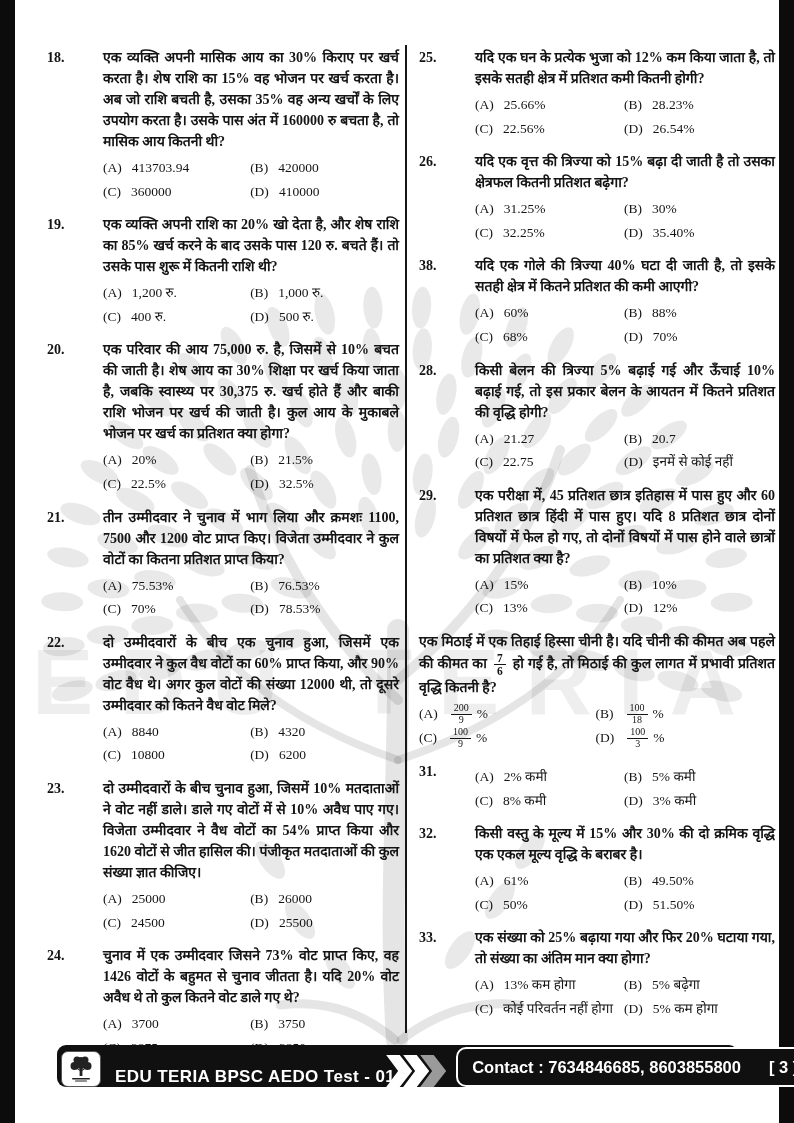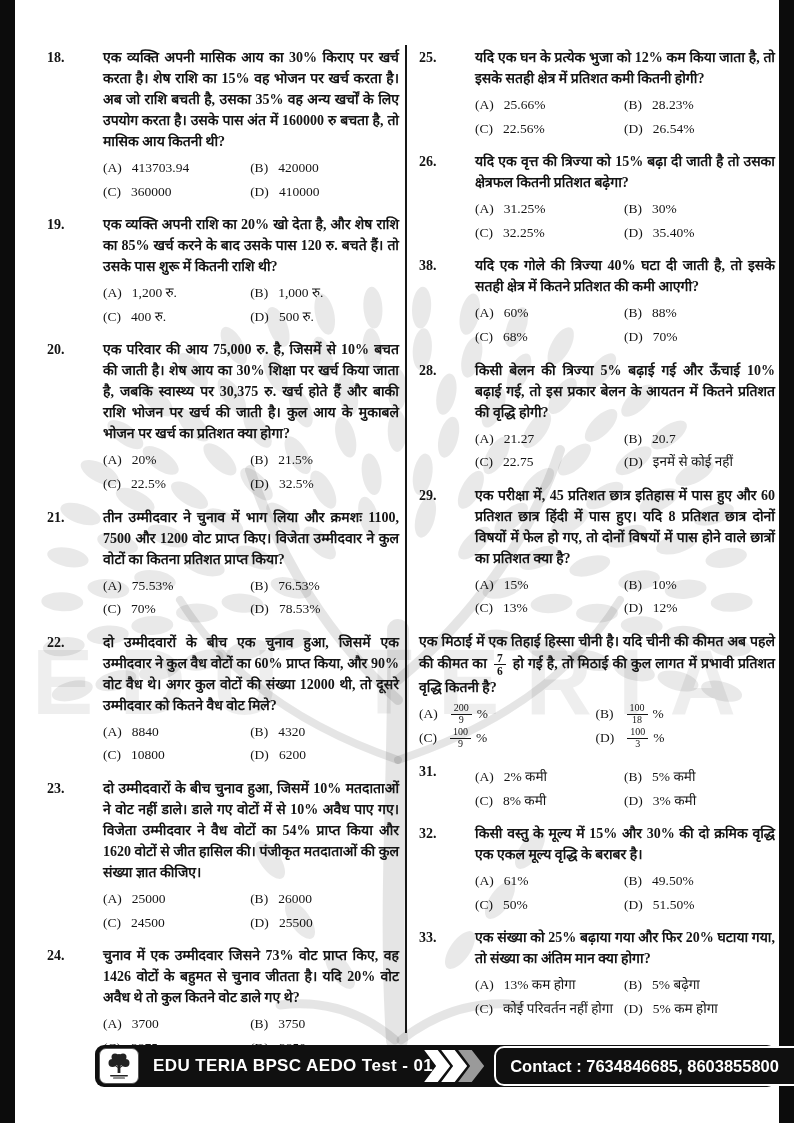--- a/index.html
+++ b/index.html
@@ -32,22 +32,22 @@
   .ovalue{}
   .frac{display:inline-flex;flex-direction:column;align-items:center;vertical-align:middle;
         line-height:1.05;font-size:11.5px;margin:0 3px;font-weight:bold;}
   .option .frac{font-weight:normal;font-size:10px;}
   .fnum{border-bottom:1.3px solid #141414;padding:0 3px;}
   .fden{padding:0 3px;}
   .osuffix{margin-left:2px;}
 
   
   .footer-bar{position:absolute;left:57px;bottom:36px;width:681px;height:42px;background:#101010;
-              border-radius:9px;display:flex;align-items:center;z-index:4;
-              font-family:"Liberation Sans",sans-serif;margin-left:38px;}
+              border-radius:9px;display:flex;align-items:flex-end;z-index:4;
+              font-family:"Liberation Sans",sans-serif;}
   .logo-box{flex:none;width:38px;height:34px;background:#fff;border:1px solid #555;border-radius:7px;
             margin-left:4px;display:flex;align-items:center;justify-content:center;}
   .brand{color:#fff;font-weight:bold;font-size:17px;letter-spacing:0.4px;margin-left:14px;white-space:nowrap;}
   .chevrons{display:flex;margin-left:auto;margin-right:10px;}
   .chev{width:26px;height:32px;margin-left:-9px;
         clip-path:polygon(0 0,52% 0,100% 50%,52% 100%,0 100%,46% 50%);}
   .chev.c1,.chev.c2{background:#ffffff;}
   .chev.c3{background:#9a9a9a;}
   .contact-box{flex:none;height:36px;background:#101010;border:2.5px solid #fff;border-radius:10px;
                display:flex;align-items:center;padding:0 14px;margin-right:1px;

